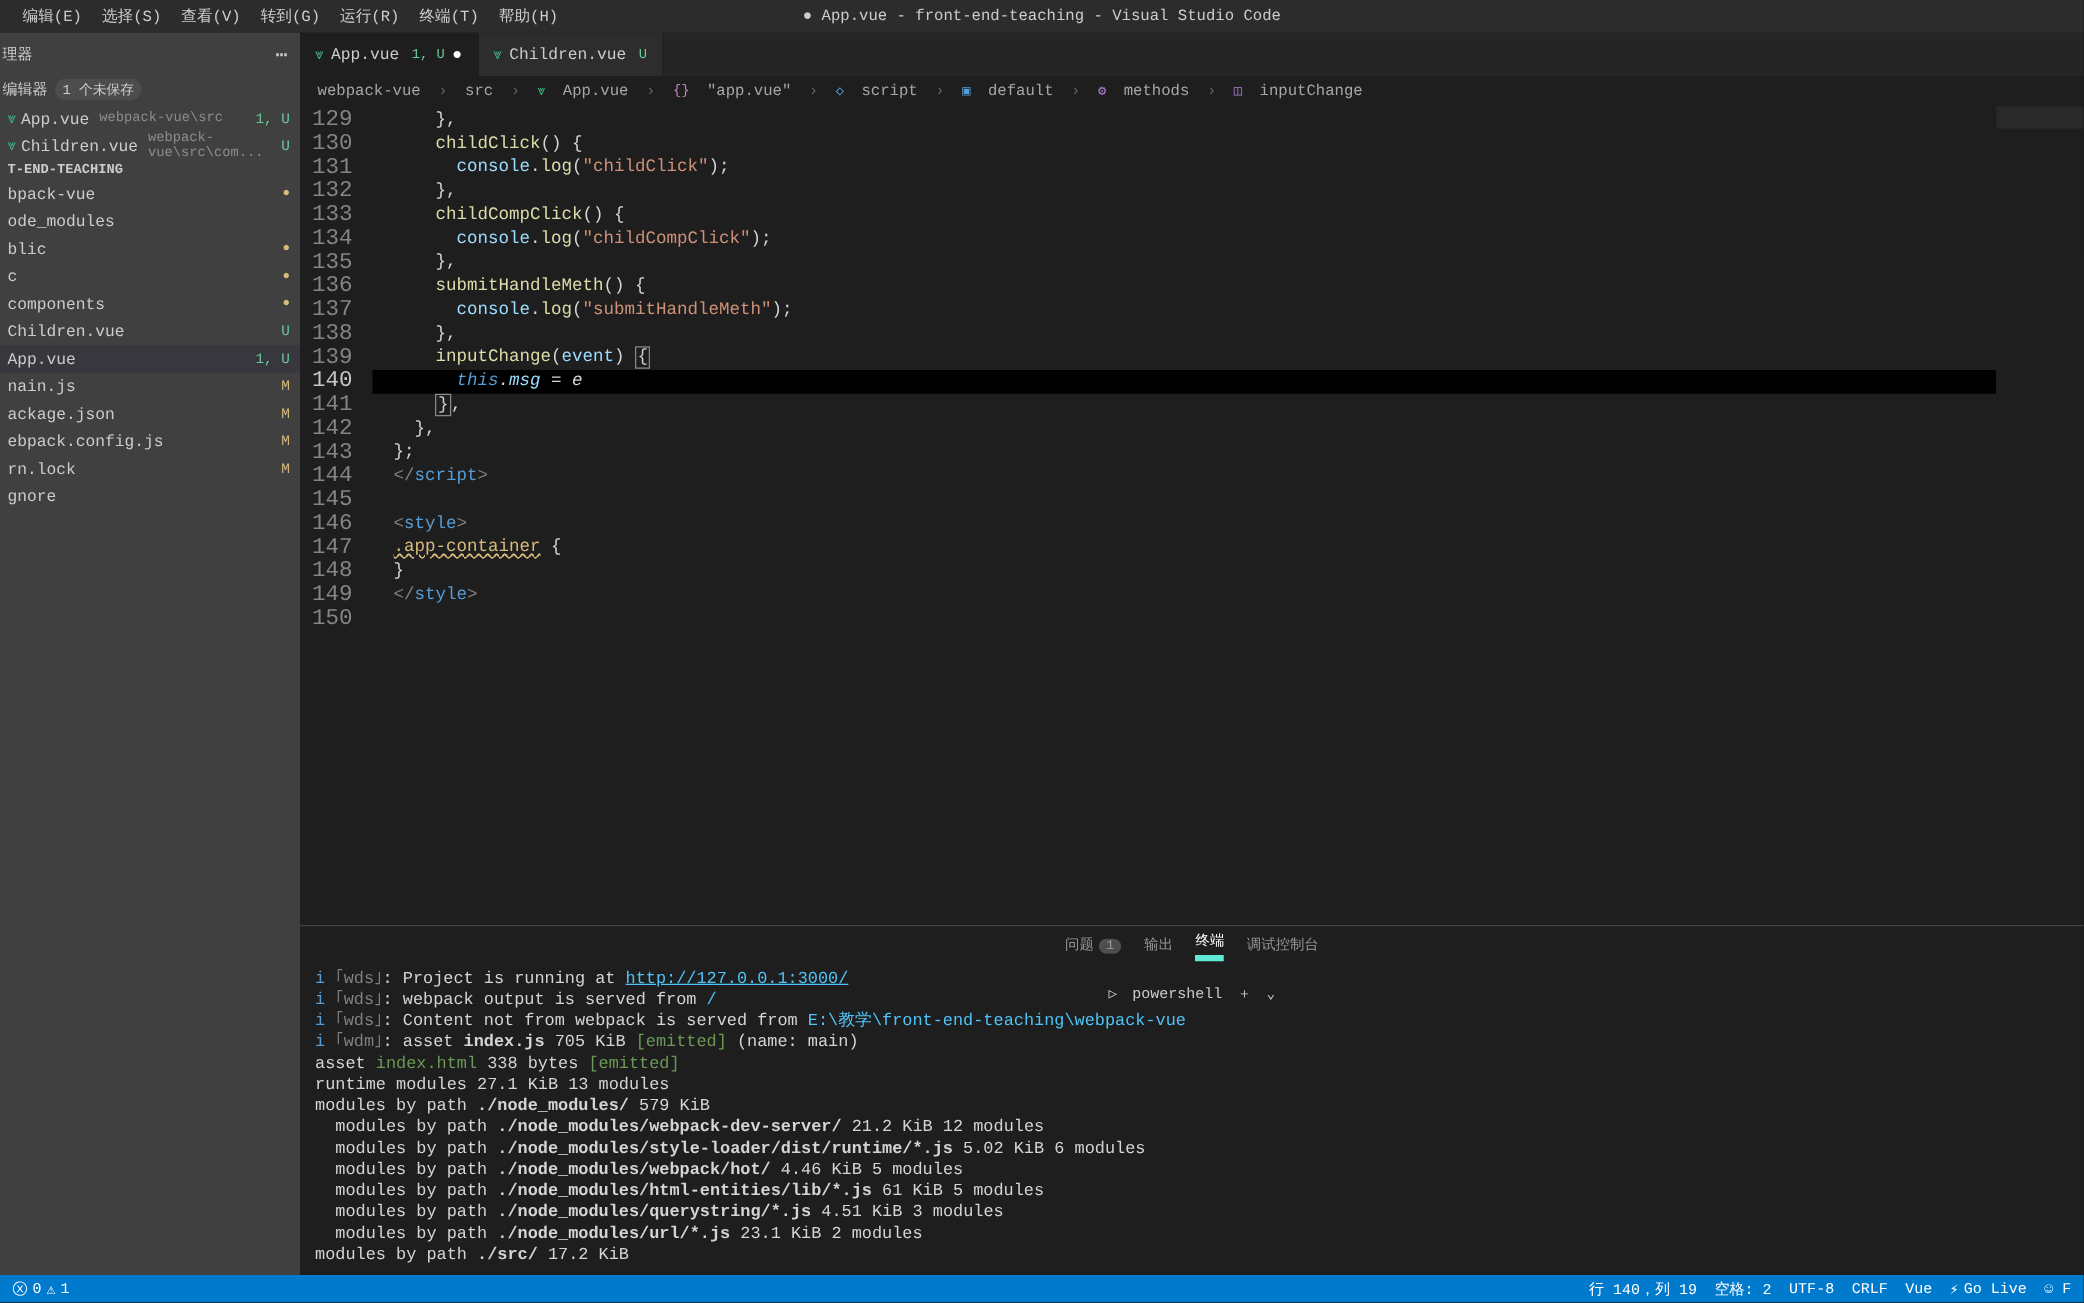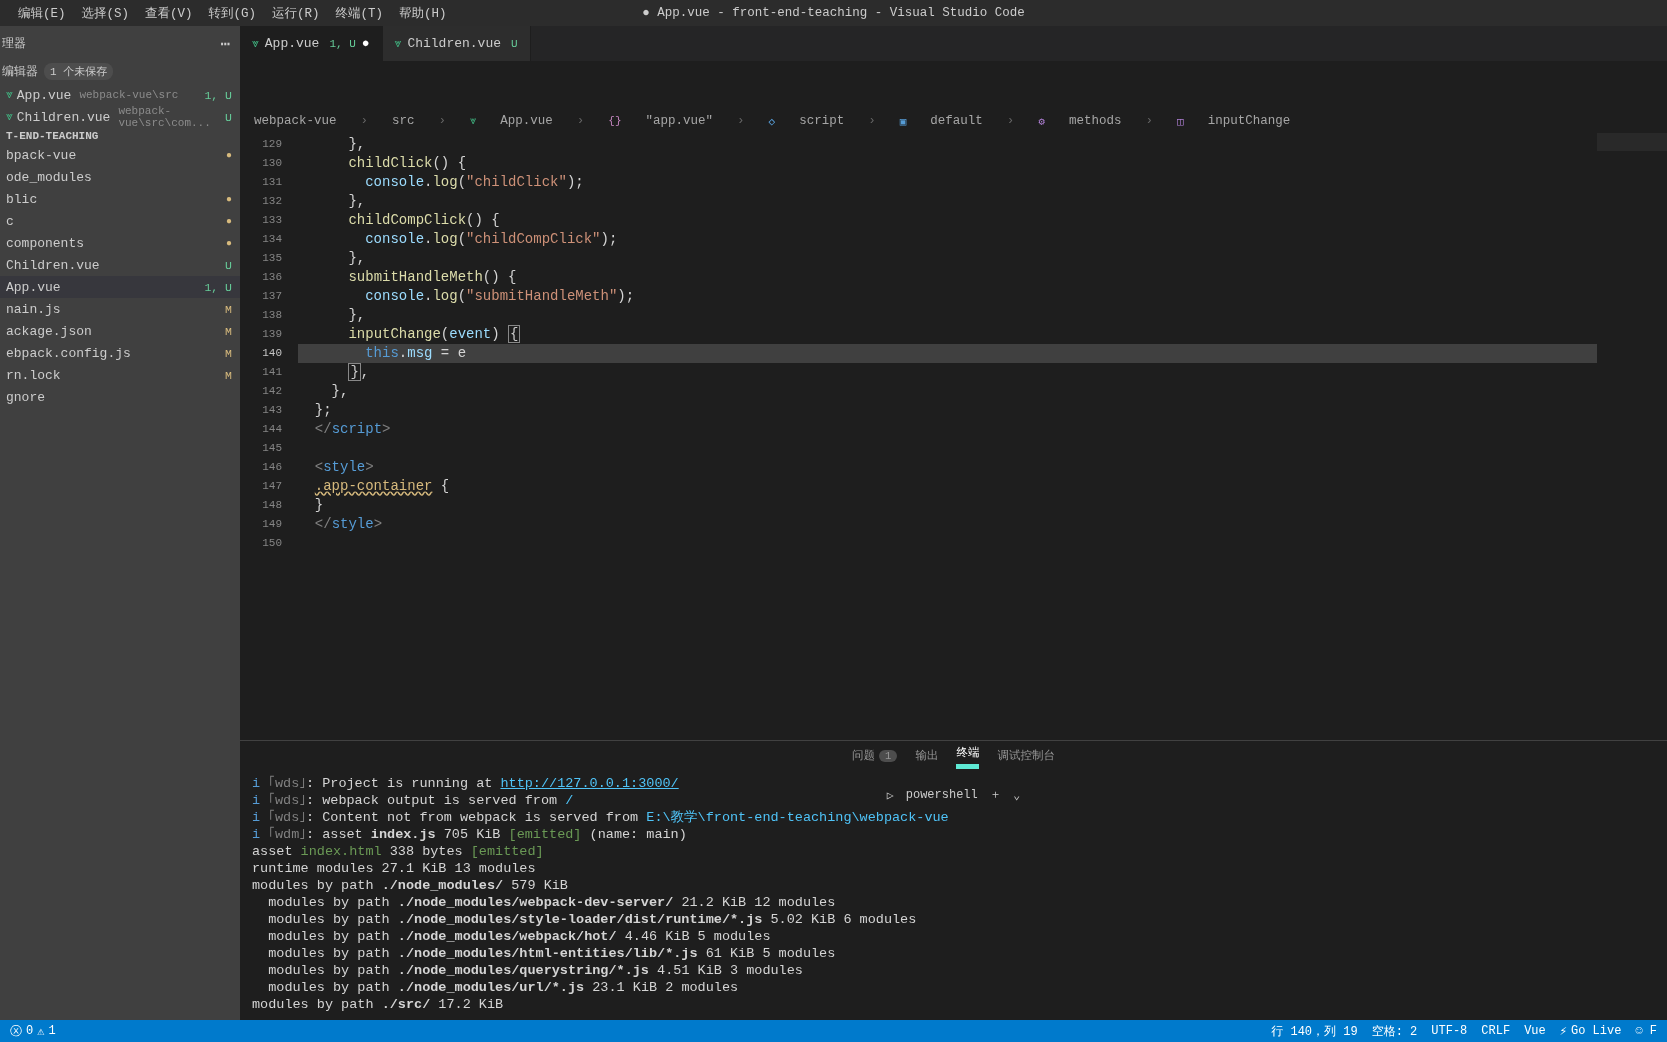--- a/index.html
+++ b/index.html
@@ -109,54 +109,53 @@
   cursor: pointer;
 }
 .tab.active { background: #1e1e1e; }
 .tab .status { font-size: 11px; margin-left: 4px; }
 .tab .mod-dot { color: #fff; }
 .breadcrumb {
   height: 24px;
   display: flex;
   align-items: center;
   padding: 0 14px;
-  gap: 24px;
+  gap: 14px;
   background: #1e1e1e;
   font-size: 12.5px;
   color: #a6a6a6;
-  margin-top: 48px;
 }
 .breadcrumb .sep { color: #666; }
 .bc-icon { font-size: 11px; }
 .bc-method { color: #b180d7; }
 .editor {
   flex: 1;
   background: #1e1e1e;
   display: flex;
   overflow: hidden;
 }
 .gutter {
   width: 58px;
   text-align: right;
   padding-right: 16px;
   color: #858585;
-  font-size: 11px;
+  font-size: 18px;
   line-height: 19px;
   padding-top: 2px;
 }
 .gutter .active-line { color: #c6c6c6; }
 .code {
   flex: 1;
   font-size: 14px;
   line-height: 19px;
   white-space: pre;
   padding-top: 2px;
 }
 .code .line { height: 19px; }
-.code .active { background: #404040; }
+.code .active { background: #000000; font-style: italic; }
 .fn { color: #dcdcaa; }
 .str { color: #ce9178; }
 .par { color: #9cdcfe; }
 .tag { color: #808080; }
 .tagname { color: #569cd6; }
 .sel { color: #d7ba7d; }
 .this { color: #569cd6; }
 .prop { color: #9cdcfe; }
 .punct { color: #d4d4d4; }
 .box { border: 1px solid #888; padding: 0 1px; }

